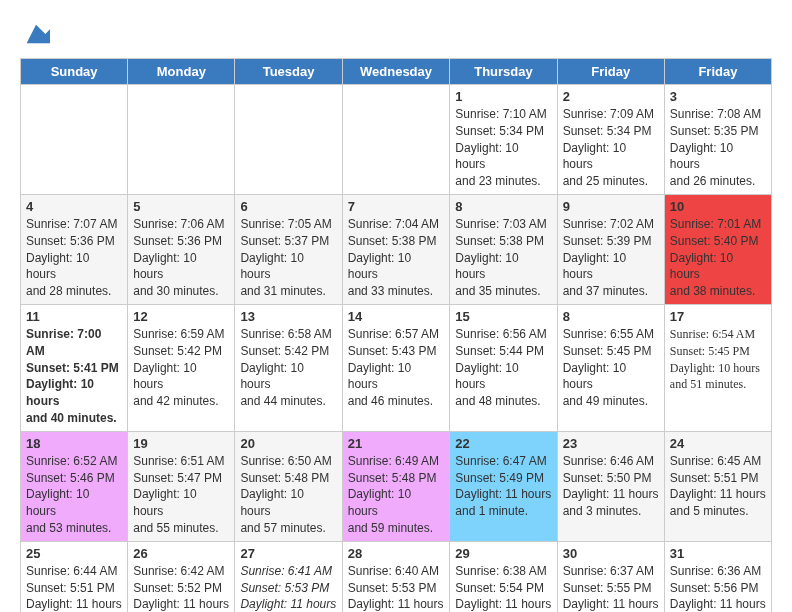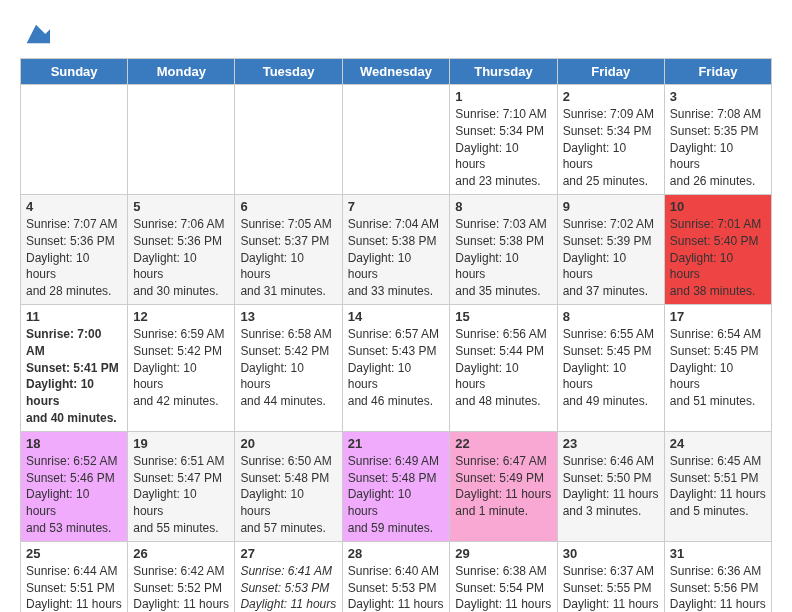--- a/index.html
+++ b/index.html
@@ -235,21 +235,21 @@
         </td>
         <td>
           <span class="day-num">8</span>
           <div class="day-info" style="white-space: pre-line;">Sunrise: 6:55 AM
 Sunset: 5:45 PM
 Daylight: 10 hours
 and 49 minutes.</div>
         </td>
         <td>
           <span class="day-num">17</span>
-          <div class="day-info" style="white-space: pre-line;">Sunrise: 6:54 AM
+          <div class="day-info" style="white-space: pre-line; font-family: Liberation Serif, serif;">Sunrise: 6:54 AM
 Sunset: 5:45 PM
 Daylight: 10 hours
 and 51 minutes.</div>
         </td>
       </tr>
       <tr>
         <td style="background: #f0abfc;">
           <span class="day-num">18</span>
           <div class="day-info" style="white-space: pre-line;">Sunrise: 6:52 AM
 Sunset: 5:46 PM
@@ -270,21 +270,21 @@
 Daylight: 10 hours
 and 57 minutes.</div>
         </td>
         <td style="background: #f0abfc;">
           <span class="day-num">21</span>
           <div class="day-info" style="white-space: pre-line;">Sunrise: 6:49 AM
 Sunset: 5:48 PM
 Daylight: 10 hours
 and 59 minutes.</div>
         </td>
-        <td style="background: #f9a8d4;">
+        <td style="background: #7dd3fc;">
           <span class="day-num">22</span>
           <div class="day-info" style="white-space: pre-line;">Sunrise: 6:47 AM
 Sunset: 5:49 PM
 Daylight: 11 hours
 and 1 minute.</div>
         </td>
         <td style="background: rgb(245, 245, 245);">
           <span class="day-num">23</span>
           <div class="day-info" style="white-space: pre-line;">Sunrise: 6:46 AM
 Sunset: 5:50 PM

